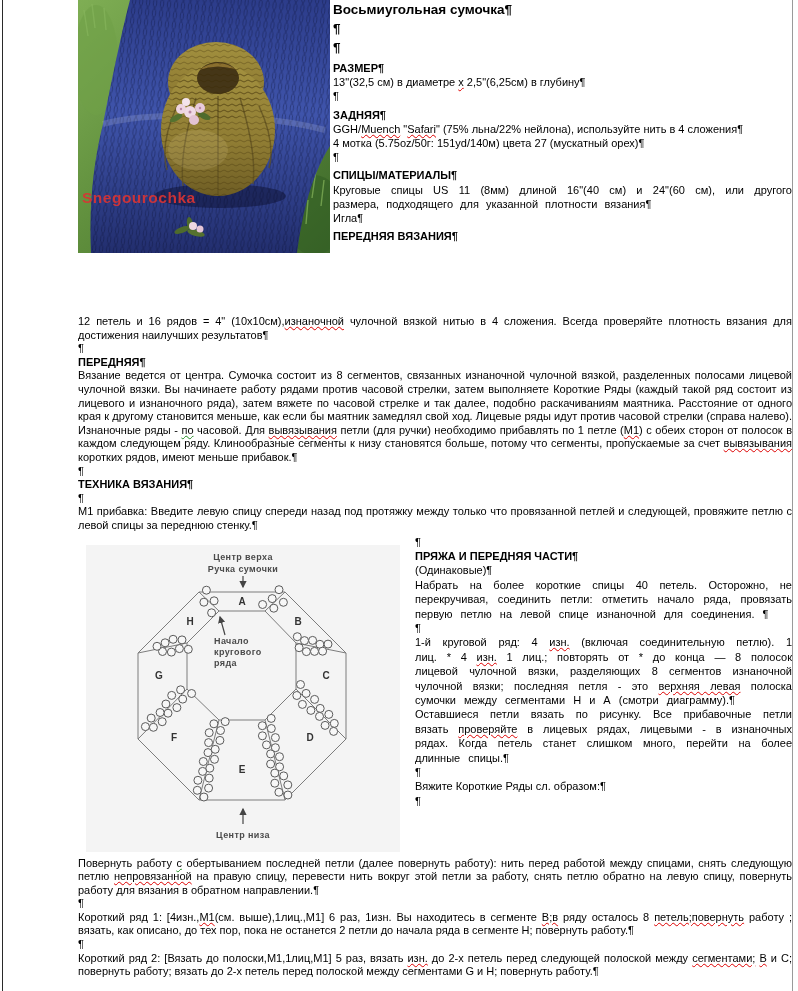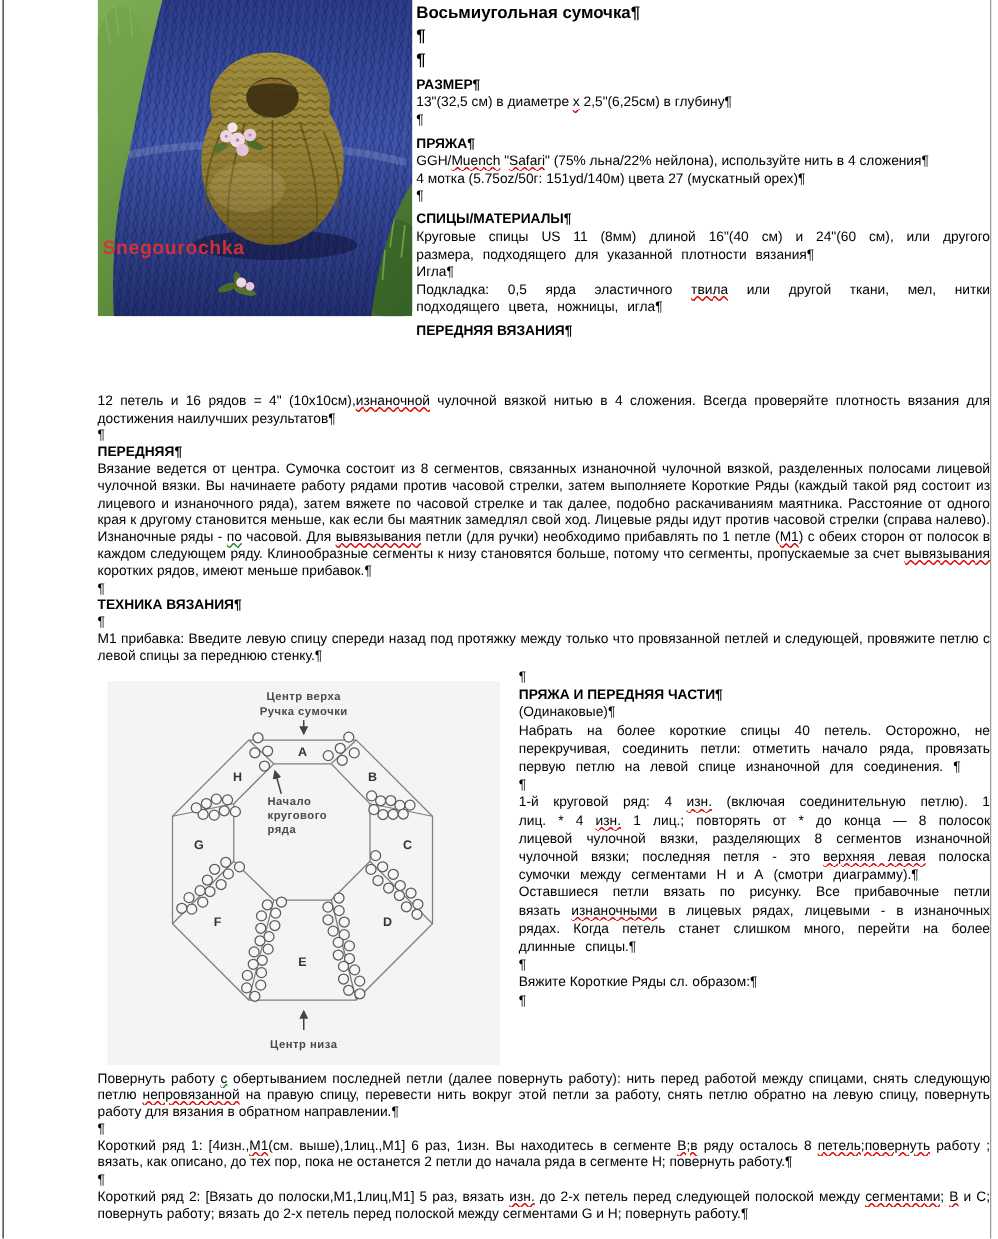--- a/index.html
+++ b/index.html
@@ -121,28 +121,27 @@
         </svg>
       </div>
 
       <div class="col-top">
         <p class="tl"><span>Восьмиугольная сумочка¶</span></p>
         <p class="big"><span>¶</span></p>
         <p class="big"><span>¶</span></p>
         <p class="hdr"><span>РАЗМЕР¶</span></p>
         <p><span>13"(32,5 см) в диаметре </span><span class="sq-red">х</span><span> 2,5"(6,25см) в глубину¶</span></p>
         <p><span>¶</span></p>
-        <p class="hdr"><span>ПРЯЖА¶</span></p>
+        <p class="hdr"><span>ЗАДНЯЯ¶</span></p>
         <p><span>GGH/</span><span class="sq-red">Muench</span><span> "</span><span class="sq-red">Safari</span><span>" (75% льна/22% нейлона), используйте нить в 4 сложения¶</span></p>
         <p><span>4 мотка (5.75oz/50г: 151yd/140м) цвета 27 (мускатный орех)¶</span></p>
         <p><span>¶</span></p>
         <p class="hdr"><span>СПИЦЫ/МАТЕРИАЛЫ¶</span></p>
         <p class="j"><span>Круговые спицы US 11 (8мм) длиной 16"(40 см) и 24"(60 см), или другого размера, подходящего для указанной плотности вязания¶</span></p>
         <p><span>Игла¶</span></p>
-        <p class="j"><span>Подкладка: 0,5 ярда эластичного </span><span class="sq-red">твила</span><span> или другой ткани, мел, нитки подходящего цвета, ножницы, игла¶</span></p>
         <p class="hdr"><span>ПЕРЕДНЯЯ ВЯЗАНИЯ¶</span></p>
       </div>
     </div>
 
     <div class="full1">
       <p class="j"><span>12 петель и 16 рядов = 4" (10х10см),</span><span class="sq-red">изнаночной</span><span> чулочной вязкой нитью в 4 сложения.  Всегда проверяйте плотность вязания для достижения наилучших результатов¶</span></p>
       <p><span>¶</span></p>
       <p class="hdr"><span>ПЕРЕДНЯЯ¶</span></p>
       <p class="j"><span>Вязание ведется от центра. Сумочка состоит из 8 сегментов, связанных изнаночной чулочной вязкой, разделенных полосами лицевой чулочной вязки. Вы начинаете работу рядами против часовой стрелки, затем выполняете Короткие Ряды (каждый такой ряд состоит из лицевого и изнаночного ряда), затем вяжете по часовой стрелке и так далее, подобно раскачиваниям маятника. Расстояние от одного края к другому становится меньше, как если бы маятник замедлял свой ход. Лицевые ряды идут против часовой стрелки (справа налево). Изнаночные ряды - </span><span class="sq-green">по</span><span> часовой. Для </span><span class="sq-red">вывязывания</span><span> петли (для ручки) необходимо прибавлять по 1 петле (</span><span class="sq-red">М1</span><span>) с обеих сторон от полосок в каждом следующем ряду. Клинообразные сегменты к низу становятся больше, потому что сегменты, пропускаемые за счет </span><span class="sq-red">вывязывания</span><span> коротких рядов, имеют меньше прибавок.¶</span></p>
       <p><span>¶</span></p>
@@ -283,21 +282,21 @@
         </svg>
       </div>
 
       <div class="col-mid">
         <p><span>¶</span></p>
         <p class="hdr"><span>ПРЯЖА И ПЕРЕДНЯЯ ЧАСТИ¶</span></p>
         <p><span>(Одинаковые)¶</span></p>
         <p class="j"><span>Набрать на более короткие спицы 40 петель. Осторожно, не перекручивая, соединить петли: отметить начало ряда, провязать первую петлю на левой спице изнаночной для соединения. ¶</span></p>
         <p><span>¶</span></p>
         <p class="j"><span>1-й круговой ряд: 4 </span><span class="sq-red">изн.</span><span> (включая соединительную петлю). 1 лиц. * 4 </span><span class="sq-red">изн.</span><span> 1 лиц.; повторять от * до конца — 8 полосок лицевой чулочной вязки, разделяющих 8 сегментов изнаночной чулочной вязки; последняя петля - это </span><span class="sq-red">верхняя левая</span><span> полоска сумочки между сегментами Н и А (смотри диаграмму).¶</span></p>
-        <p class="j"><span>Оставшиеся петли вязать по рисунку. Все прибавочные петли вязать </span><span class="sq-red">изнаночными</span><span> в лицевых рядах, лицевыми - в изнаночных рядах. Когда петель станет слишком много, перейти на более длинные спицы.¶</span></p>
+        <p class="j"><span>Оставшиеся петли вязать по рисунку. Все прибавочные петли вязать </span><span class="sq-red">проверяйте</span><span> в лицевых рядах, лицевыми - в изнаночных рядах. Когда петель станет слишком много, перейти на более длинные спицы.¶</span></p>
         <p><span>¶</span></p>
         <p><span>Вяжите Короткие Ряды сл. образом:¶</span></p>
         <p><span>¶</span></p>
       </div>
     </div>
 
     <div class="full2">
       <p class="j"><span>Повернуть работу </span><span class="sq-green">с</span><span> обертыванием последней петли (далее повернуть работу): нить перед работой между спицами, снять следующую петлю </span><span class="sq-red">непровязанной</span><span> на правую спицу, перевести нить вокруг этой петли за работу, снять петлю обратно на левую спицу, повернуть работу для вязания в обратном направлении.¶</span></p>
       <p><span>¶</span></p>
       <p class="j"><span>Короткий ряд 1: [4изн.,</span><span class="sq-red">М1</span><span>(см. выше),1лиц.,М1] 6 раз, 1изн. Вы находитесь в сегменте </span><span class="sq-red">В;в</span><span> ряду осталось 8 </span><span class="sq-red">петель;повернуть</span><span> работу ; вязать, как описано, до тех пор, пока не останется 2 петли до начала ряда в сегменте Н; повернуть работу.¶</span></p>

